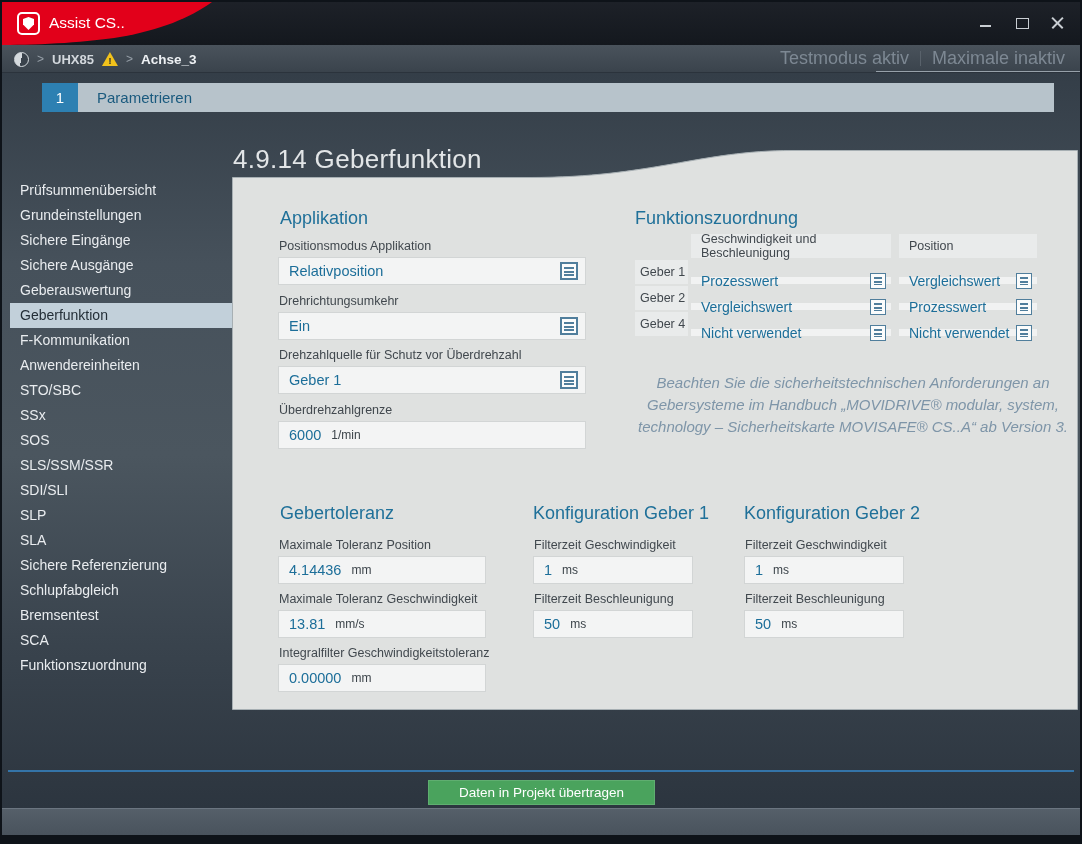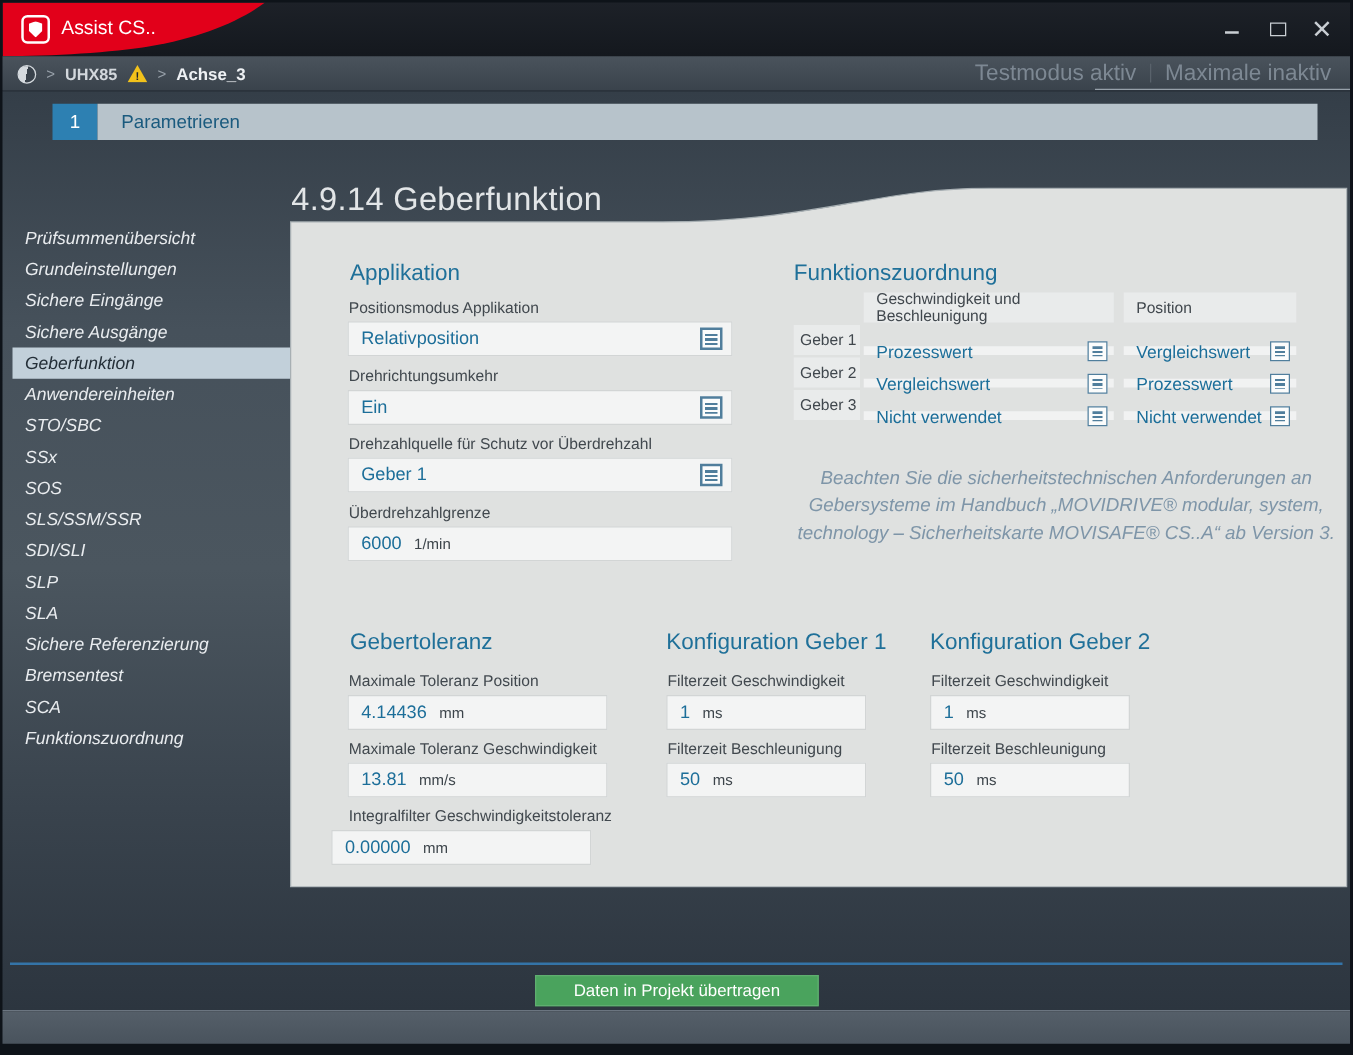--- a/index.html
+++ b/index.html
@@ -51,21 +51,21 @@
               display:flex; align-items:center; justify-content:center; }
   .step-label { flex:1; background:#b7c3cb; color:#1a5a7e; font-size:15px;
                 display:flex; align-items:center; padding-left:19px; }
 
   .page-title { position:absolute; left:231px; top:71px; font-size:26px; font-weight:300;
                 color:#e2e5e7; letter-spacing:.3px; }
 
   
   .sidebar { position:absolute; left:8px; top:105px; width:224px; }
   .side-item { height:25px; line-height:25px; padding-left:10px; font-size:14px;
-               color:#e9ecef; white-space:nowrap; cursor:pointer;font-style:italic; }
+               color:#e9ecef; white-space:nowrap; cursor:pointer; }
   .side-item.selected { background:#c2d0da; color:#242f38; }
 
   
   .panel { position:absolute; left:230px; top:77px; width:846px; height:560px; }
   .panel svg.pbg { position:absolute; left:0; top:0; }
   .pc { position:absolute; z-index:2; }
 
   .sec-h { font-size:18px; color:#1f7099; white-space:nowrap; }
   .flabel { font-size:12.5px; color:#41484e; white-space:nowrap; }
   .field { background:#f3f4f4; border:1px solid #d2d5d5; height:28px;
@@ -146,30 +146,33 @@
       <div class="step-label">Parametrieren</div>
     </div>
 
     <div class="page-title">4.9.14 Geberfunktion</div>
 
     <div class="sidebar">
       <div class="side-item">Prüfsummenübersicht</div>
       <div class="side-item">Grundeinstellungen</div>
       <div class="side-item">Sichere Eingänge</div>
       <div class="side-item">Sichere Ausgänge</div>
+      <div class="side-item">Geberauswertung</div>
       <div class="side-item selected">Geberfunktion</div>
+      <div class="side-item">F-Kommunikation</div>
       <div class="side-item">Anwendereinheiten</div>
       <div class="side-item">STO/SBC</div>
       <div class="side-item">SSx</div>
       <div class="side-item">SOS</div>
       <div class="side-item">SLS/SSM/SSR</div>
       <div class="side-item">SDI/SLI</div>
       <div class="side-item">SLP</div>
       <div class="side-item">SLA</div>
       <div class="side-item">Sichere Referenzierung</div>
+      <div class="side-item">Schlupfabgleich</div>
       <div class="side-item">Bremsentest</div>
       <div class="side-item">SCA</div>
       <div class="side-item">Funktionszuordnung</div>
     </div>
 
     <div class="panel">
       <svg class="pbg" width="846" height="560" viewBox="0 0 846 560">
         <path d="M0.5,27.5 H298 C420,27.5 468,0.5 560,0.5 H845.5 V559.5 H0.5 Z" fill="#dfe1e0" stroke="#a7afb3" stroke-width="1"></path>
       </svg>
 
@@ -223,21 +226,21 @@
           <div class="tbl-cell tbl-c1">
             <span class="val">Vergleichswert</span>
             <span class="dd-icon sm"></span>
           </div>
           <div class="tbl-cell tbl-c2">
             <span class="val">Prozesswert</span>
             <span class="dd-icon sm"></span>
           </div>
         </div>
         <div class="tbl-row">
-          <div class="tbl-label">Geber 3</div>
+          <div class="tbl-label">Geber 4</div>
           <div class="tbl-cell tbl-c1">
             <span class="val">Nicht verwendet</span>
             <span class="dd-icon sm"></span>
           </div>
           <div class="tbl-cell tbl-c2">
             <span class="val">Nicht verwendet</span>
             <span class="dd-icon sm"></span>
           </div>
         </div>
       </div>
@@ -252,21 +255,21 @@
         <span class="unit">mm</span>
       </div>
 
       <div class="pc flabel" style="left:47px; top:442px;">Maximale Toleranz Geschwindigkeit</div>
       <div class="pc field" style="left:46px; top:460px; width:208px;">
         <span class="val">13.81</span>
         <span class="unit">mm/s</span>
       </div>
 
       <div class="pc flabel" style="left:47px; top:496px;">Integralfilter Geschwindigkeitstoleranz</div>
-      <div class="pc field" style="left:33px; top:514px; width:208px;">
+      <div class="pc field" style="left:46px; top:514px; width:208px;">
         <span class="val">0.00000</span>
         <span class="unit">mm</span>
       </div>
 
       <div class="pc sec-h" style="left:301px; top:353px;">Konfiguration Geber 1</div>
 
       <div class="pc flabel" style="left:302px; top:388px;">Filterzeit Geschwindigkeit</div>
       <div class="pc field" style="left:301px; top:406px; width:160px;">
         <span class="val">1</span>
         <span class="unit">ms</span>

